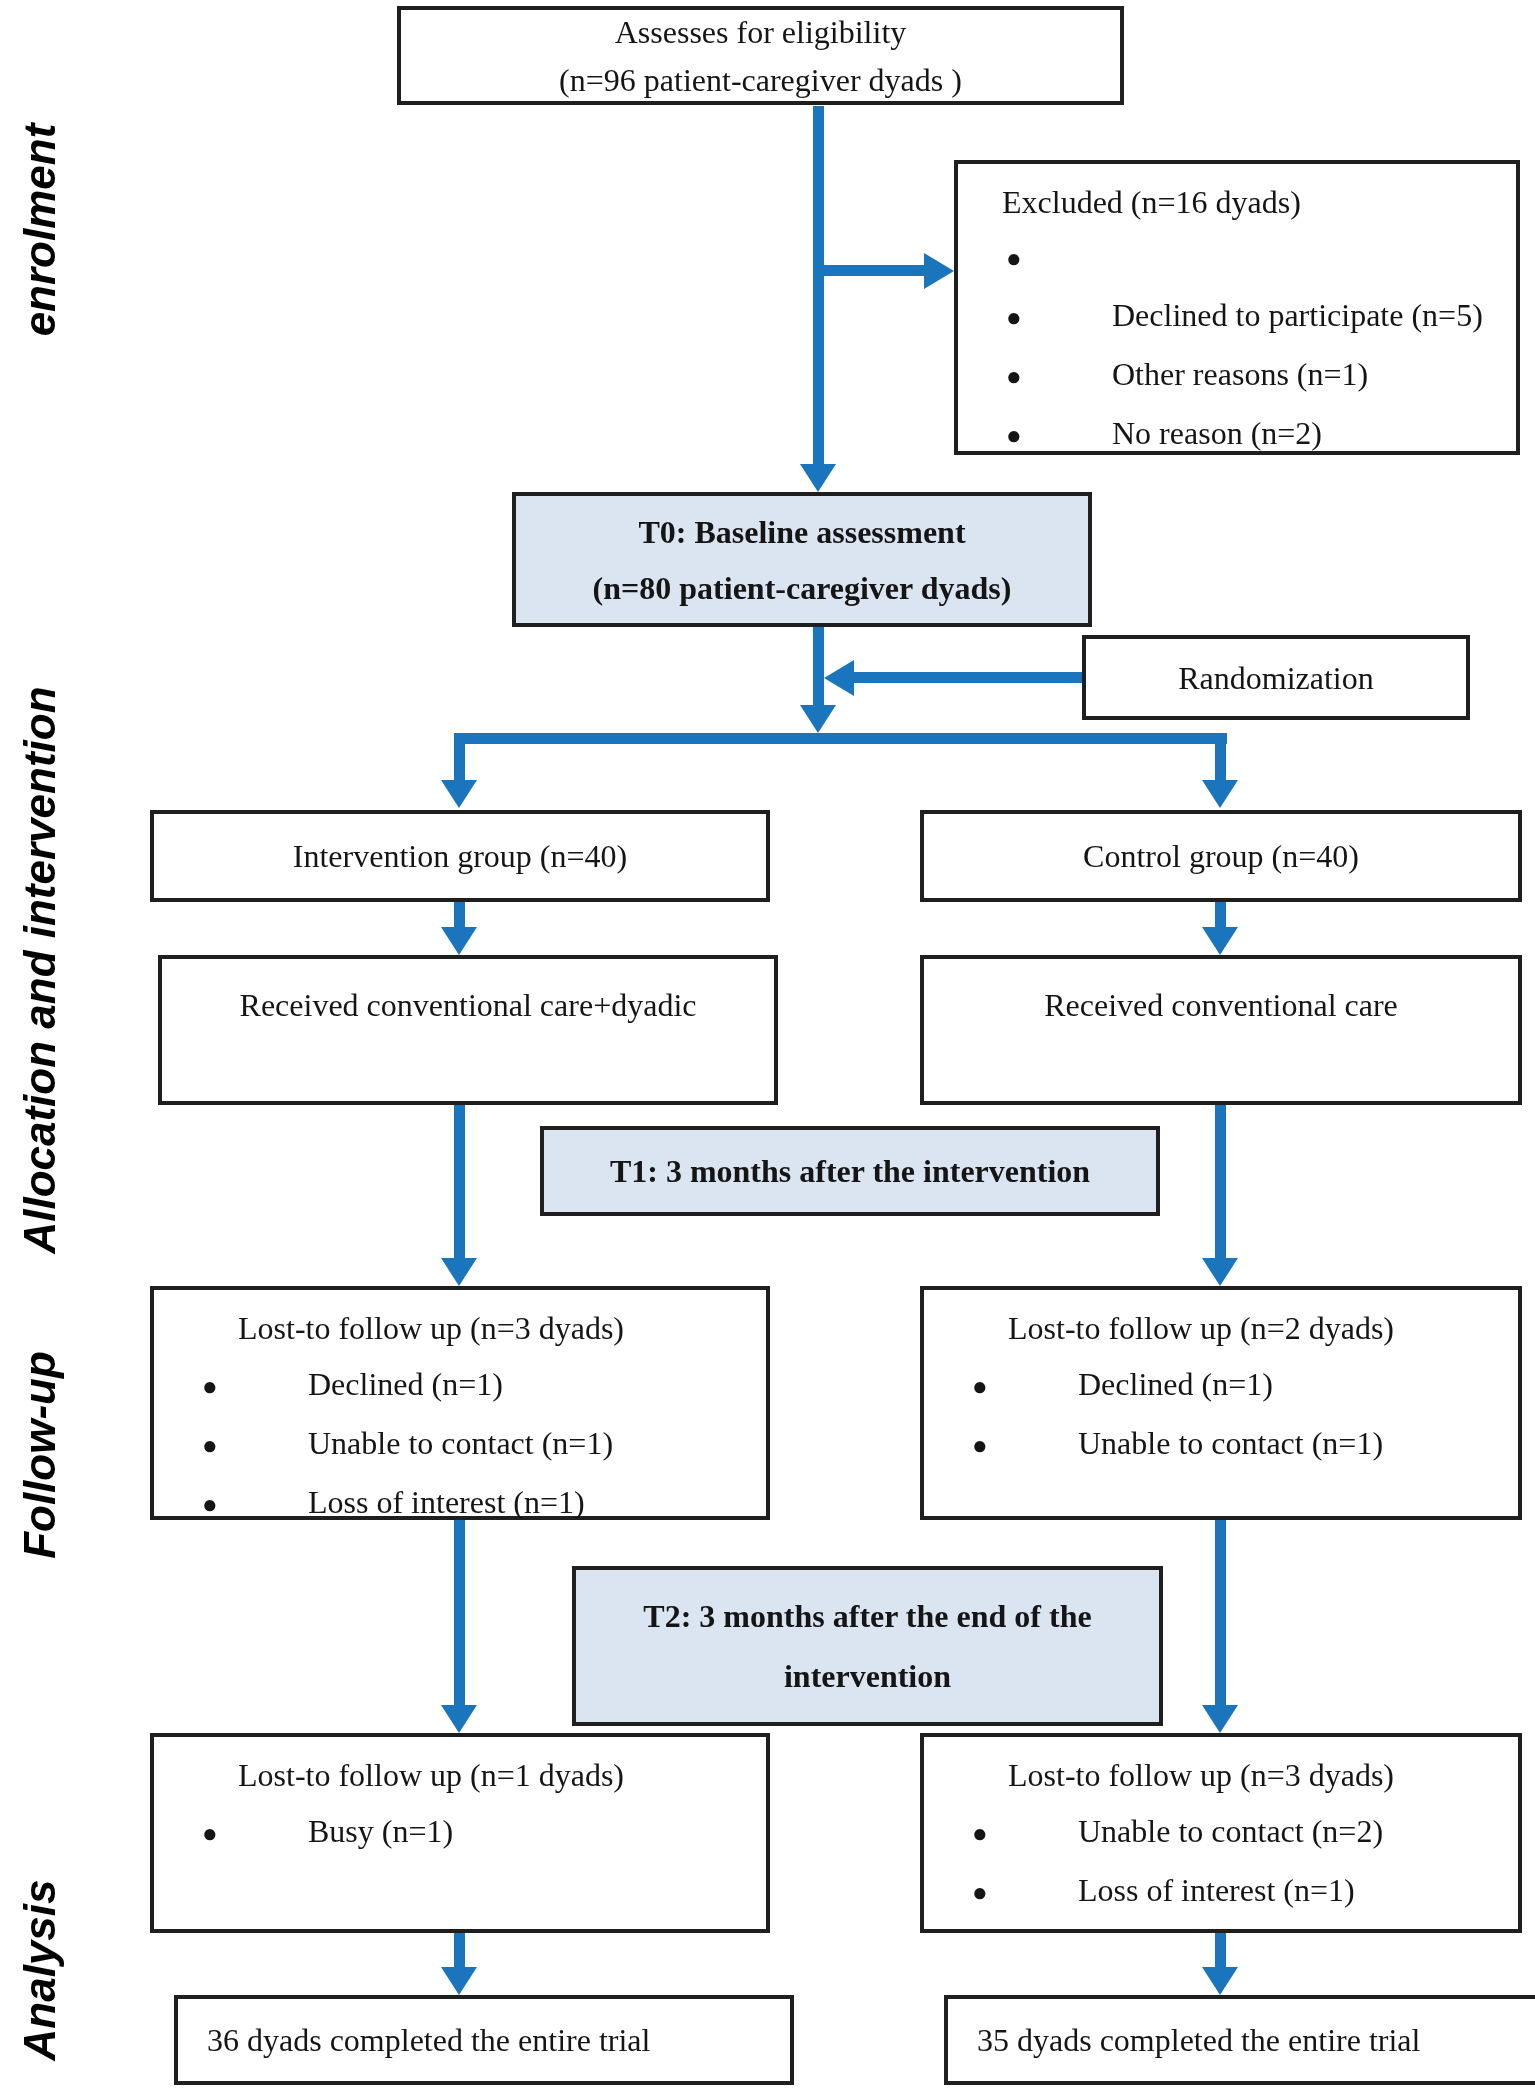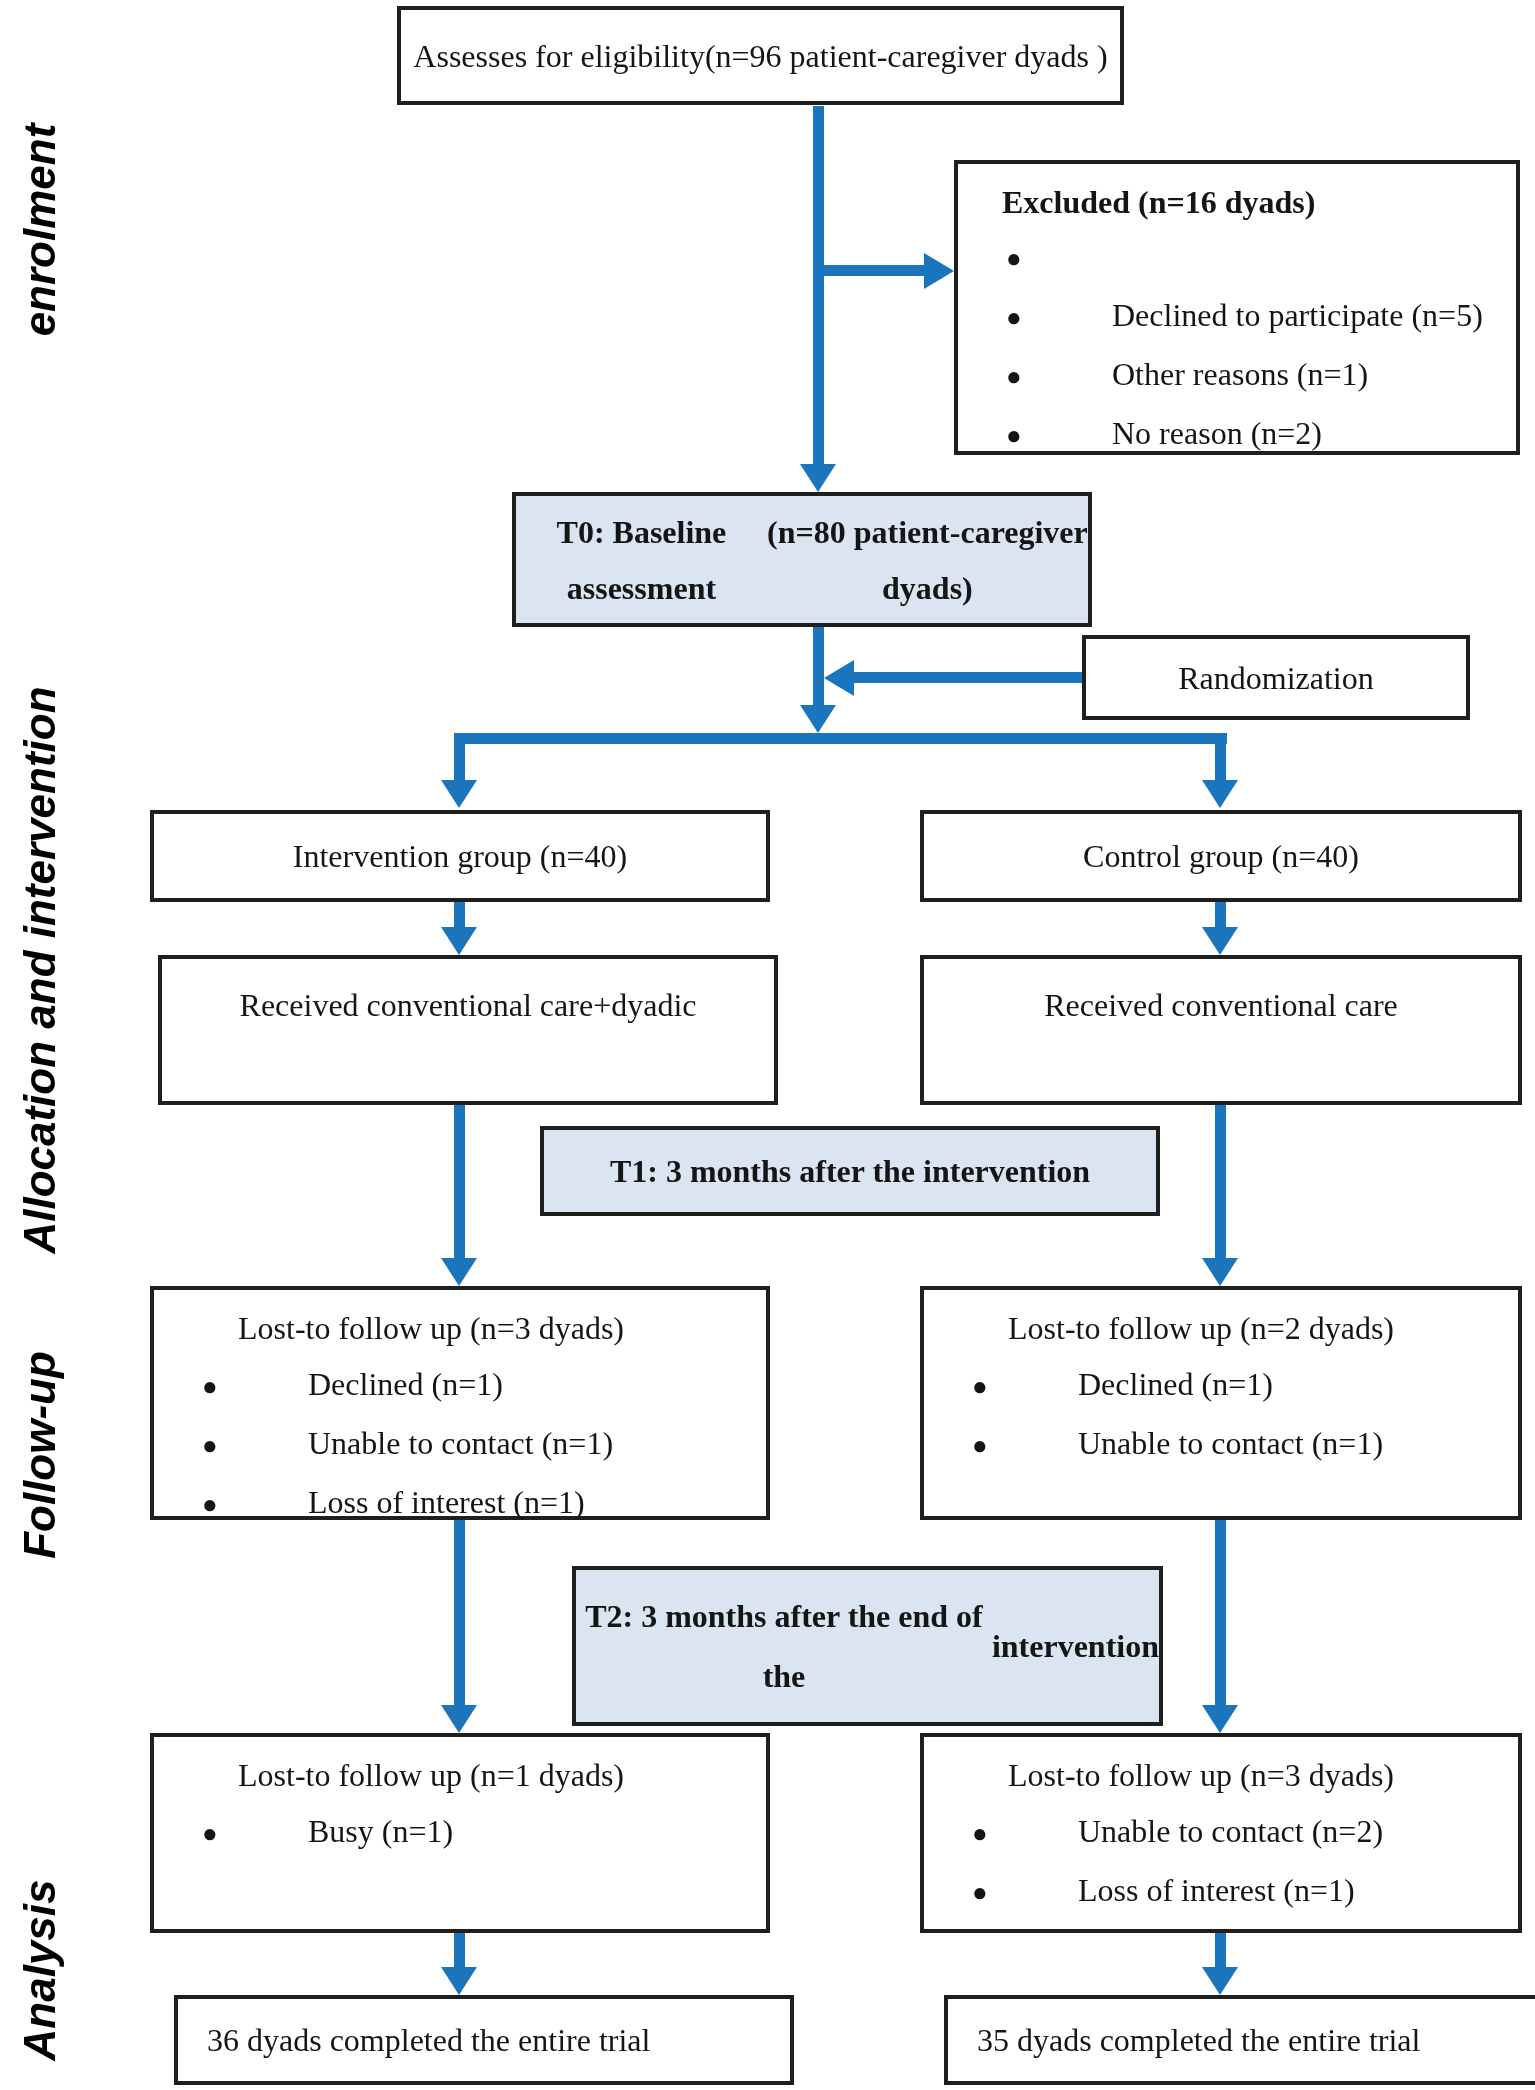--- a/index.html
+++ b/index.html
@@ -11,26 +11,26 @@
   html,body{margin:0;padding:0;background:#ffffff;}
   #stage{
     position:relative;width:1535px;height:2090px;background:#ffffff;overflow:hidden;
     font-family:"Liberation Serif","DejaVu Serif",serif;color:var(--text);
   }
   .box{
     position:absolute;box-sizing:border-box;background:#ffffff;
     border:4px solid var(--box-border);font-size:32px;line-height:1.5;
   }
   .shaded{background:var(--shaded-bg);font-weight:bold;}
-  .center-box{display:flex;flex-direction:row;align-items:center;justify-content:center;text-align:center;}
+  .center-box{display:flex;flex-direction:column;align-items:center;justify-content:center;text-align:center;}
   .top-box{text-align:center;padding-top:16px;line-height:60px;}
   .left-box{display:flex;align-items:center;padding-left:29px;margin-left:24px;}
   .list-box{padding-top:10px;}
   .list-title{line-height:56px;padding-left:84px;}
-  .list-title.small-indent{padding-left:44px;font-weight:bold;}
+  .list-title.small-indent{padding-left:44px;}
   .row{display:flex;align-items:baseline;line-height:57px;padding-left:48px;}
   .bullet{width:106px;font-size:26px;}
   .vline,.hline{position:absolute;background:var(--arrow);}
   .ah{position:absolute;width:0;height:0;}
   .ah-down{border-left:18px solid transparent;border-right:18px solid transparent;border-top:28px solid var(--arrow);}
   .ah-right{border-top:18px solid transparent;border-bottom:18px solid transparent;border-left:30px solid var(--arrow);}
   .ah-left{border-top:18px solid transparent;border-bottom:18px solid transparent;border-right:30px solid var(--arrow);}
   .stage-label{
     position:absolute;transform:translate(-50%,-50%) rotate(-90deg);white-space:nowrap;
     font-family:"Liberation Sans","DejaVu Sans",sans-serif;font-weight:bold;font-style:italic;

